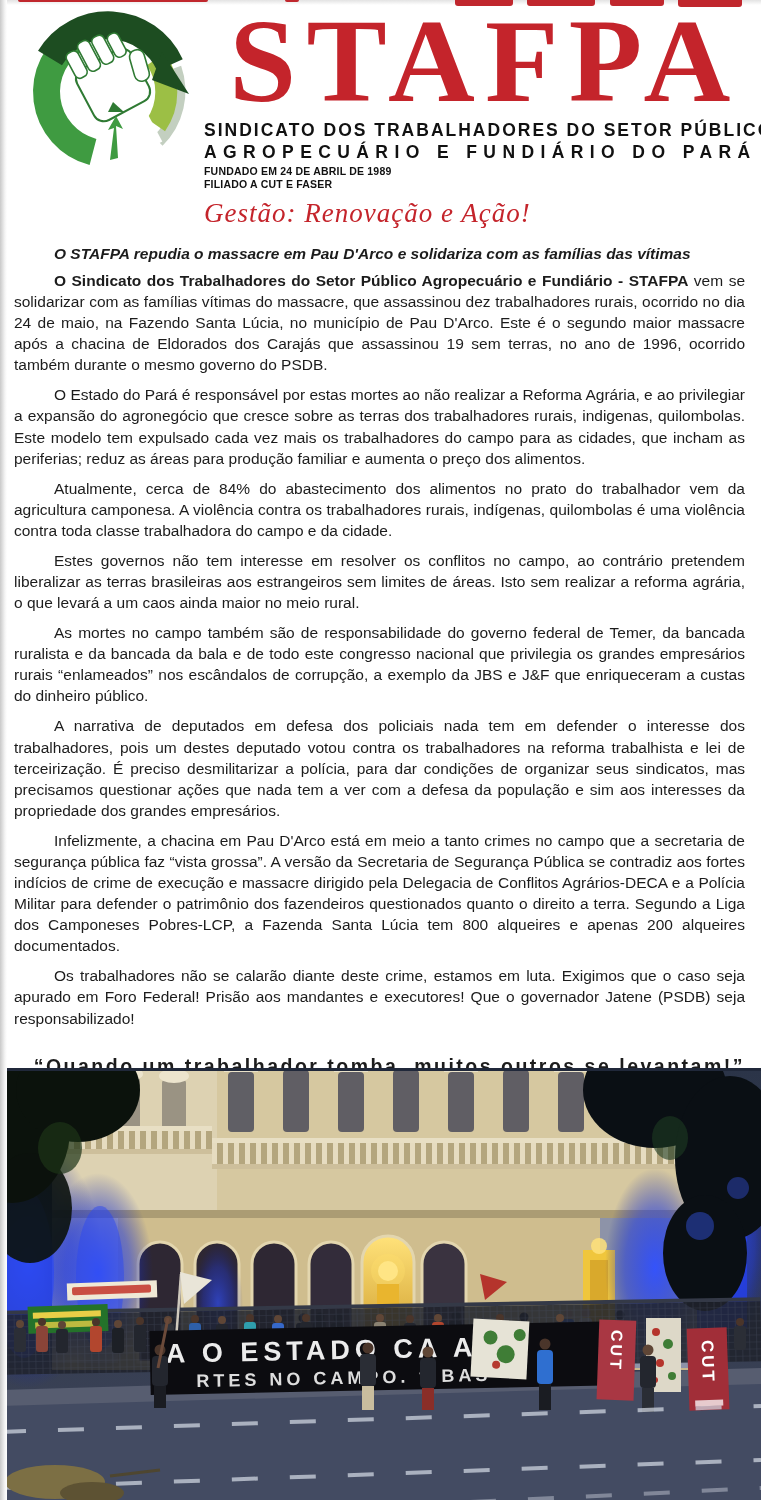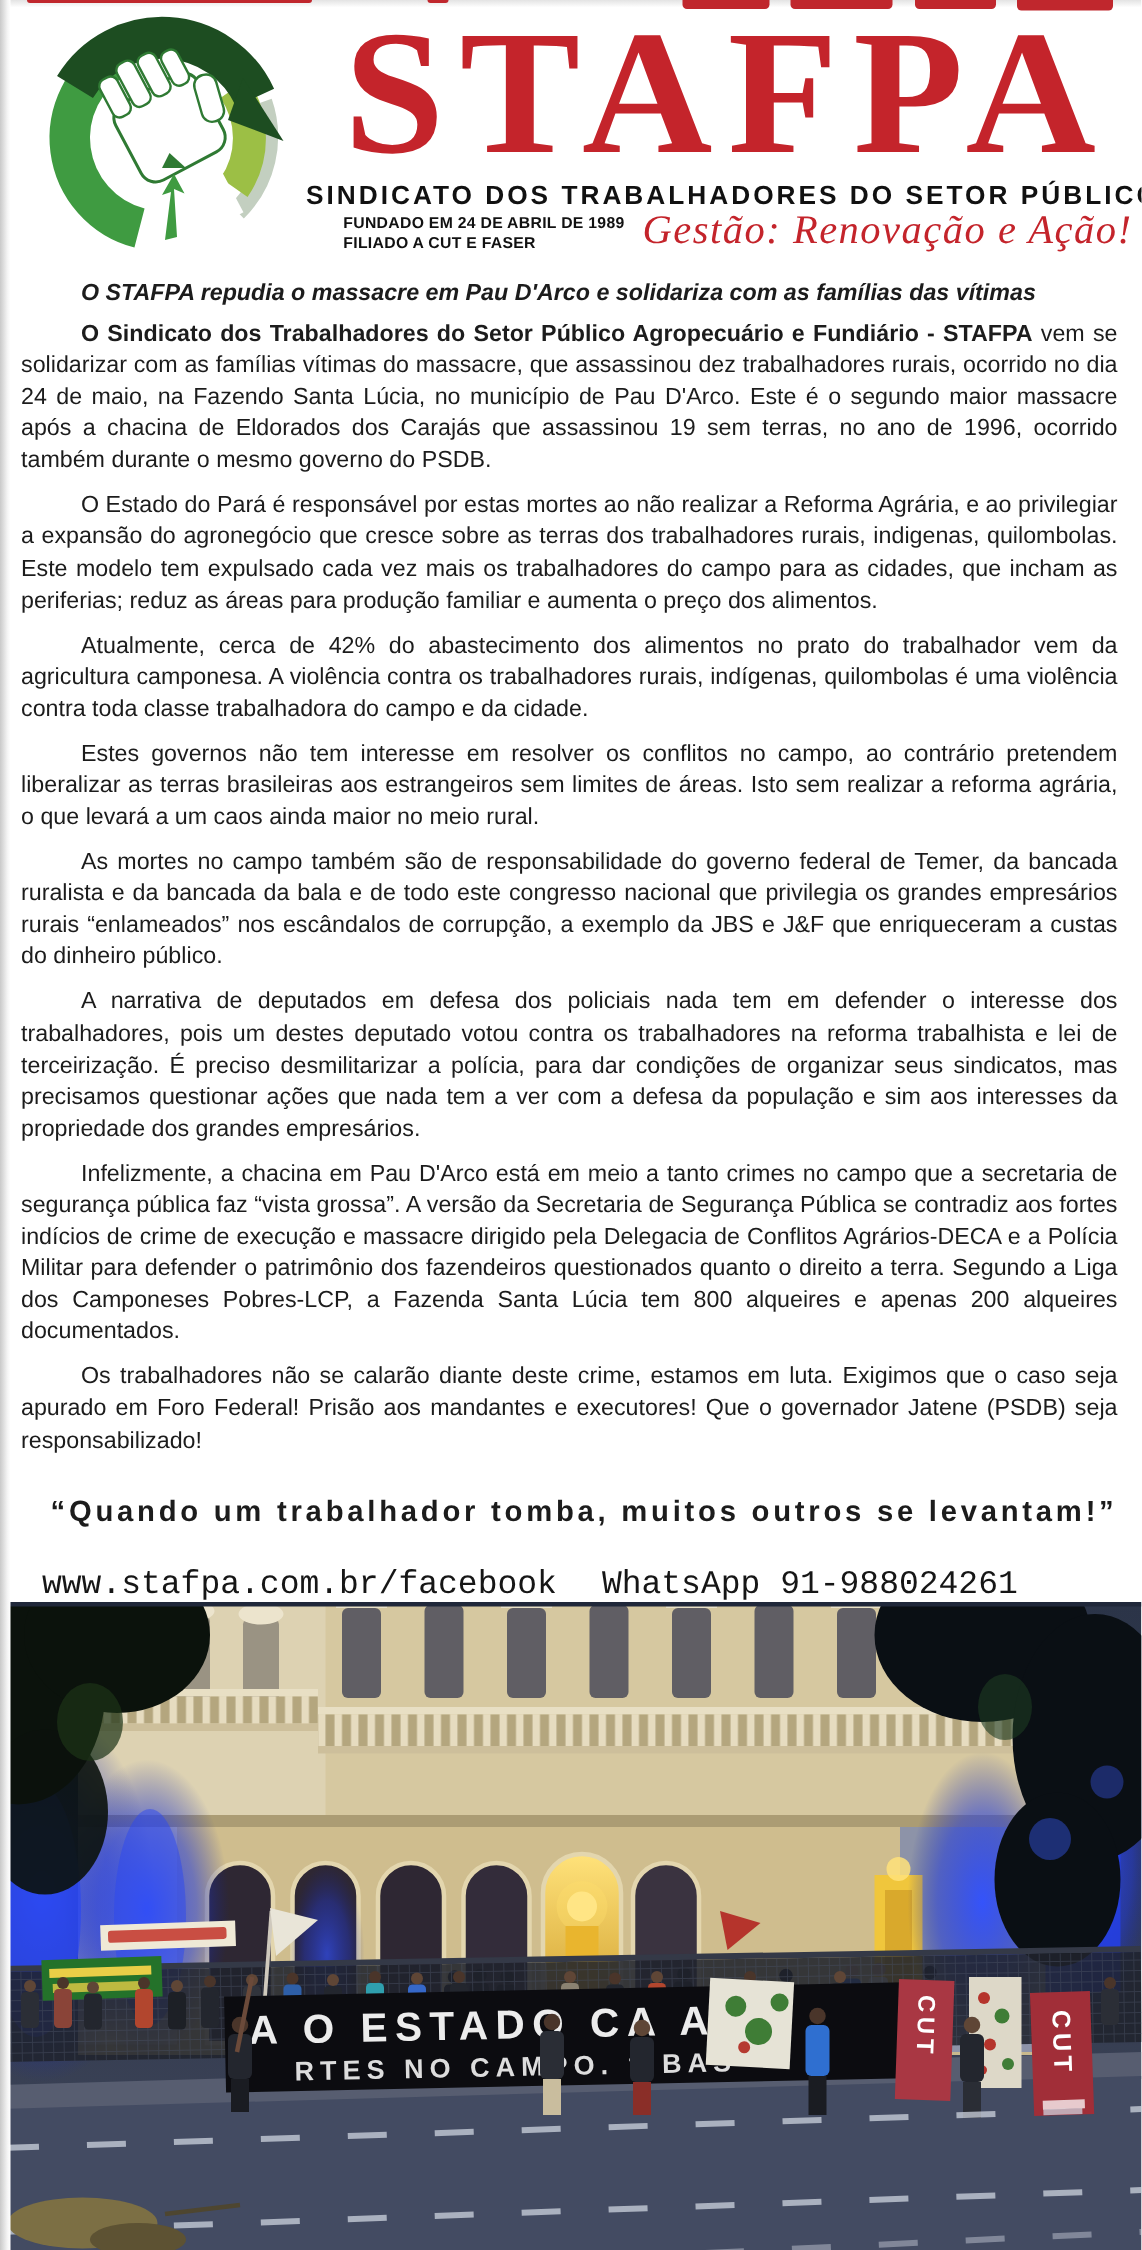--- a/index.html
+++ b/index.html
@@ -24,21 +24,21 @@
   .header{display:flex;align-items:flex-start;padding:8px 6px 0 12px;}
   .logo-wrap{flex:0 0 192px;}
   .header-right{flex:1;text-align:center;min-width:0;}
   .acronym{
     font-family:"Liberation Serif", serif;font-weight:bold;color:#c4242b;
     font-size:118px;line-height:0.82;letter-spacing:10px;margin-top:6px;
     transform:scaleX(1.02);transform-origin:left top;white-space:nowrap;
   }
   .name1{font-size:17.5px;font-weight:bold;letter-spacing:2px;white-space:nowrap;margin-top:9px;color:#111;}
   .name2{font-size:17.5px;font-weight:bold;letter-spacing:6.4px;white-space:nowrap;margin-top:1px;color:#111;}
-  .sub-row{display:flex;justify-content:flex-end;align-items:flex-start;gap:12px;margin-top:2px;}
+  .sub-row{display:flex;justify-content:flex-start;align-items:flex-start;gap:12px;margin-top:2px;flex-direction:column;}
   .founded{font-size:10.5px;font-weight:bold;line-height:1.25;text-align:left;letter-spacing:0.2px;color:#111;}
   .slogan{font-family:"Liberation Serif", serif;font-style:italic;font-weight:normal;
     color:#c4242b;font-size:27px;letter-spacing:1px;margin-top:-5px;white-space:nowrap;}
 
   .content{padding:0 16px 0 14px;}
   .article-title{font-weight:bold;font-size:15.5px;text-indent:40px;margin:16px 0 7px 0;font-style:italic;}
   p.body{font-size:15.5px;line-height:1.36;text-align:justify;text-indent:40px;margin:0 0 9px 0;}
   p.body b{font-weight:bold;}
   .quote{text-align:right;font-weight:bold;font-size:19.5px;letter-spacing:2.5px;margin-top:26px;white-space:nowrap;}
   .contact{font-family:"Liberation Mono", monospace;font-size:22px;letter-spacing:0;
@@ -83,35 +83,36 @@
         <rect x="132" y="58" width="15" height="32" rx="7" fill="#ffffff" stroke="#2f7a33" stroke-width="1.6" transform="rotate(12 139 74)"></rect>
       </g>
 
       <polygon points="104,108 96,122 102,120 98,152 106,150 104,118 111,121" fill="#3f9b41"></polygon>
       <polygon points="101,94 112,104 96,104" fill="#2f7a33"></polygon>
     </svg>
   </div>
   <div class="header-right">
     <div class="acronym">STAFPA</div>
     <div class="name1">SINDICATO DOS TRABALHADORES DO SETOR PÚBLICO</div>
+    <div class="name2">AGROPECUÁRIO E FUNDIÁRIO DO PARÁ</div>
     <div class="sub-row">
       <div class="founded">
         <div>FUNDADO EM 24 DE ABRIL DE 1989</div>
         <div>FILIADO A CUT E FASER</div>
       </div>
       <div class="slogan">Gestão: Renovação e Ação!</div>
     </div>
   </div>
 </div>
 
 <div class="content">
   <div class="article-title">O STAFPA repudia o massacre em Pau D'Arco e solidariza com as famílias das vítimas</div>
   <p class="body"><b>O Sindicato dos Trabalhadores do Setor Público Agropecuário e Fundiário - STAFPA</b><span> vem se solidarizar com as famílias vítimas do massacre, que assassinou dez trabalhadores rurais, ocorrido no dia 24 de maio, na Fazendo Santa Lúcia, no município de Pau D'Arco. Este é o segundo maior massacre após a chacina de Eldorados dos Carajás que assassinou 19 sem terras, no ano de 1996, ocorrido também durante o mesmo governo do PSDB.</span></p>
   <p class="body">O Estado do Pará é responsável por estas mortes ao não realizar a Reforma Agrária, e ao privilegiar a expansão do agronegócio que cresce sobre as terras dos trabalhadores rurais, indigenas, quilombolas. Este modelo tem expulsado cada vez mais os trabalhadores do campo para as cidades, que incham as periferias; reduz as áreas  para produção familiar e aumenta o preço dos alimentos.</p>
-  <p class="body">Atualmente, cerca de 42% do abastecimento dos alimentos no prato do trabalhador vem da agricultura camponesa. A violência contra os trabalhadores rurais, indígenas, quilombolas é uma violência contra toda classe trabalhadora do campo e da cidade.</p>
+  <p class="body">Atualmente, cerca de 84% do abastecimento dos alimentos no prato do trabalhador vem da agricultura camponesa. A violência contra os trabalhadores rurais, indígenas, quilombolas é uma violência contra toda classe trabalhadora do campo e da cidade.</p>
   <p class="body">Estes governos não tem interesse em resolver os conflitos no campo, ao contrário pretendem liberalizar as   terras brasileiras aos estrangeiros sem limites de áreas. Isto sem realizar a reforma agrária, o que levará a um caos   ainda maior no meio rural.</p>
   <p class="body">As mortes no campo também são de responsabilidade do governo federal de Temer, da bancada ruralista e da bancada da bala e de todo este congresso nacional que privilegia os grandes empresários rurais “enlameados” nos   escândalos de corrupção, a exemplo da JBS e J&amp;F que enriqueceram a custas do dinheiro público.</p>
   <p class="body">A narrativa de deputados em defesa dos policiais nada tem em defender o interesse dos trabalhadores, pois um destes deputado votou contra os trabalhadores na reforma trabalhista e lei de terceirização. É preciso desmilitarizar a polícia, para dar condições de organizar seus sindicatos, mas precisamos questionar ações que nada tem a ver com a defesa da população e sim aos interesses da propriedade dos grandes   empresários.</p>
   <p class="body">Infelizmente, a chacina em Pau D'Arco está em meio a tanto crimes no campo que a secretaria de segurança pública faz “vista grossa”. A versão da Secretaria de Segurança Pública se contradiz aos fortes indícios de crime de execução e massacre dirigido pela Delegacia de Conflitos Agrários-DECA e a Polícia Militar para defender o patrimônio dos fazendeiros questionados quanto o direito a terra. Segundo a Liga dos Camponeses Pobres-LCP, a Fazenda Santa Lúcia tem 800 alqueires e apenas 200 alqueires documentados.</p>
   <p class="body">Os trabalhadores não se calarão diante deste crime, estamos em luta. Exigimos que o caso seja apurado em Foro Federal! Prisão aos mandantes e executores! Que o governador Jatene (PSDB) seja responsabilizado!</p>
   <div class="quote">“Quando um trabalhador tomba, muitos outros se levantam!”</div>
   <div class="contact">
     <span>www.stafpa.com.br/facebook</span><span class="gap"></span><span>WhatsApp 91-988024261</span>
   </div>
 </div>

